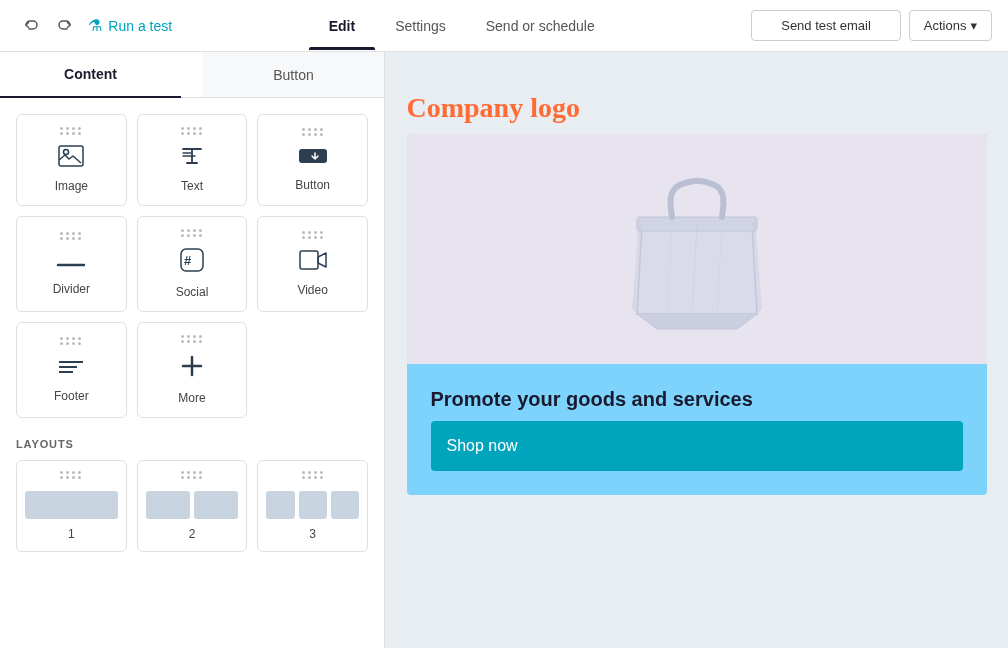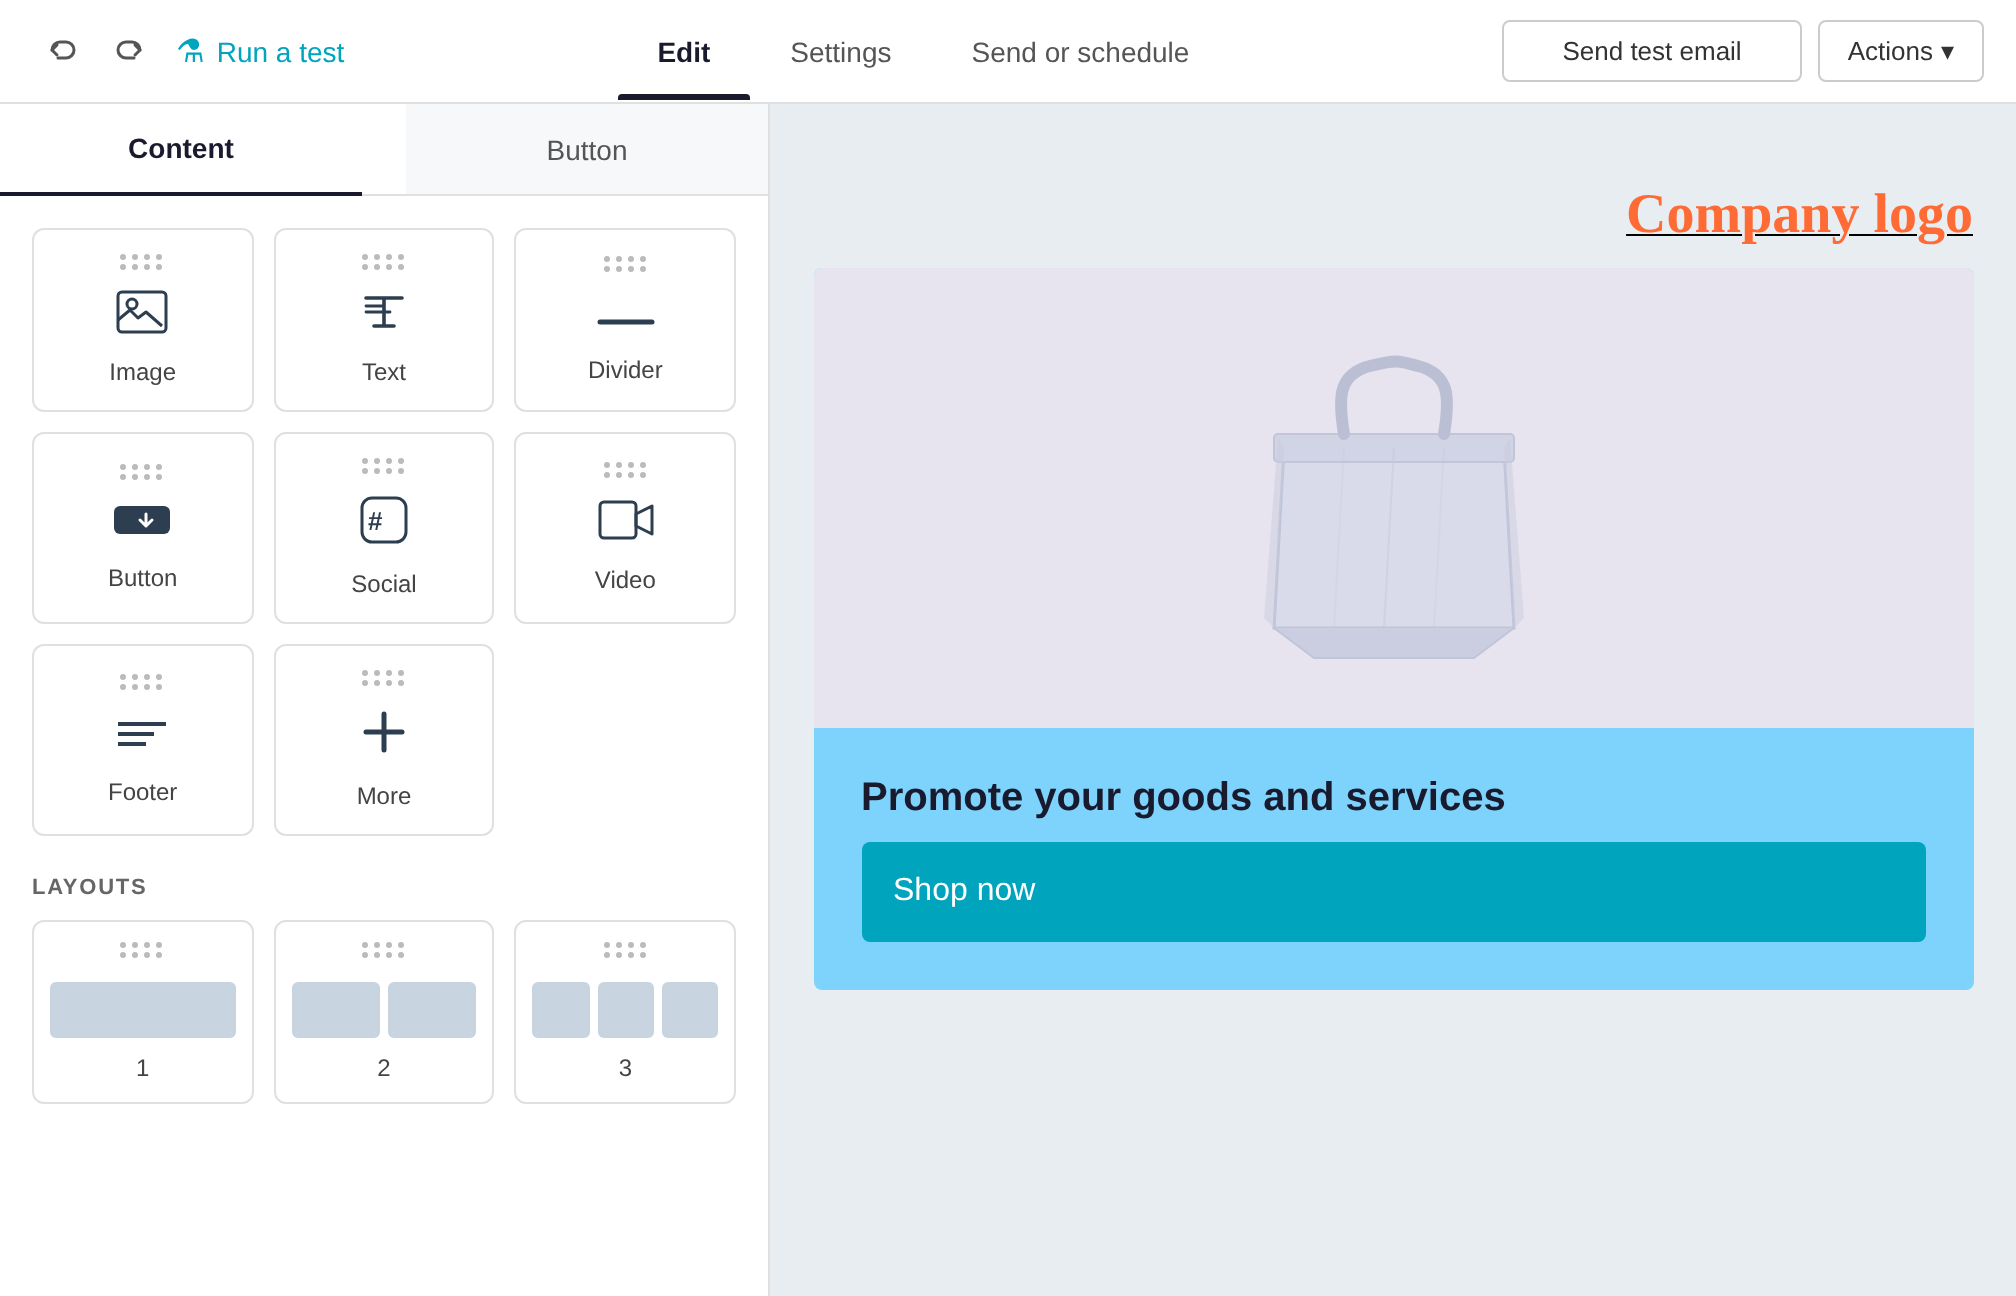--- a/index.html
+++ b/index.html
@@ -104,21 +104,21 @@
     .layout-col { background: #c8d4e0; border-radius: 3px; height: 28px; }
     .layout-label { font-size: 12px; color: #444; }
 
     
     .right-panel {
       flex: 1; background: #e8edf2; overflow-y: auto;
       display: flex; justify-content: center; padding: 20px;
     }
     .email-preview { width: 580px; }
     .company-logo-header {
-      text-align: right; padding: 20px 0 10px; text-decoration: underline;
+      text-align: left; padding: 20px 0 10px;
     }
     .company-logo-text {
       font-size: 28px; font-weight: 700; color: #ff6b35;
       font-family: serif;
     }
     .email-card { background: #7dd3fc; border-radius: 4px; overflow: hidden; }
     .product-image-area {
       background: #e8e4ef; display: flex; align-items: center;
       justify-content: center; height: 230px;
     }
@@ -233,45 +233,45 @@
           <div class="dot"></div>
             <div class="dot"></div>
             <div class="dot"></div>
             <div class="dot"></div>
           <div class="dot"></div>
             <div class="dot"></div>
             <div class="dot"></div>
             <div class="dot"></div>
         </div>
         <span class="block-icon">
-          <svg width="30" height="10" viewBox="0 0 30 10">
-              <line x1="2" y1="5" x2="28" y2="5" stroke="#2d3e50" stroke-width="2.5" stroke-linecap="round"></line>
-            </svg>
-        </span>
-        <span class="block-label">Divider</span>
-      </div>
-
-      <div class="block-item">
-        <div class="block-dots">
-          <div class="dot"></div>
-            <div class="dot"></div>
-            <div class="dot"></div>
-            <div class="dot"></div>
-          <div class="dot"></div>
-            <div class="dot"></div>
-            <div class="dot"></div>
-            <div class="dot"></div>
-        </div>
-        <span class="block-icon">
           <svg width="30" height="20" viewBox="0 0 30 20" fill="none">
               <rect x="1" y="3" width="28" height="14" rx="3" fill="#2d3e50"></rect>
               <path d="M20 10l-3 3m0 0l-3-3m3 3V7" stroke="#fff" stroke-width="1.5" stroke-linecap="round" stroke-linejoin="round"></path>
             </svg>
         </span>
         <span class="block-label">Button</span>
+      </div>
+
+      <div class="block-item">
+        <div class="block-dots">
+          <div class="dot"></div>
+            <div class="dot"></div>
+            <div class="dot"></div>
+            <div class="dot"></div>
+          <div class="dot"></div>
+            <div class="dot"></div>
+            <div class="dot"></div>
+            <div class="dot"></div>
+        </div>
+        <span class="block-icon">
+          <svg width="30" height="10" viewBox="0 0 30 10">
+              <line x1="2" y1="5" x2="28" y2="5" stroke="#2d3e50" stroke-width="2.5" stroke-linecap="round"></line>
+            </svg>
+        </span>
+        <span class="block-label">Divider</span>
       </div>
 
       <div class="block-item">
         <div class="block-dots">
           <div class="dot"></div>
             <div class="dot"></div>
             <div class="dot"></div>
             <div class="dot"></div>
           <div class="dot"></div>
             <div class="dot"></div>

